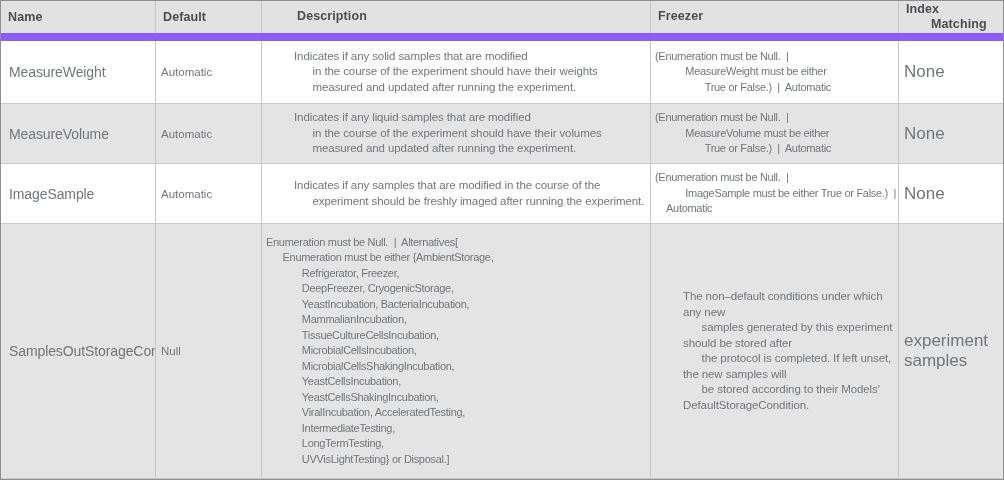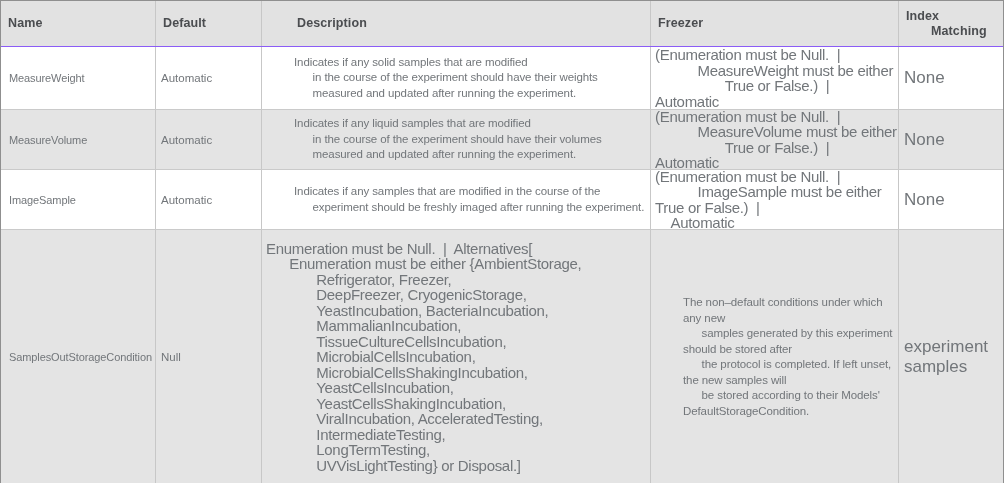--- a/index.html
+++ b/index.html
@@ -19,45 +19,45 @@
     box-sizing:border-box;
     border-right:1px solid #c7c7c7;
     display:flex;
     align-items:center;
     overflow:hidden;
   }
   .cell:last-child{border-right:none;}
   .cell span{white-space:pre-wrap;display:block;}
 
   .row.header{
-    height:46px;
+    height:40px;
     background:#e2e2e2;
-    border-bottom:1px solid #8b5cf6;
+    border-bottom:8px solid #8b5cf6;
     color:#4b4d50;
     font-weight:bold;
     font-size:12.5px;
     line-height:15px;
   }
   .row.header .cell{padding-left:7px;}
 
   .row.body{
     color:#72767a;
     border-bottom:1px solid #cacaca;
     background:#ffffff;
   }
   .row.alt{background:#e4e4e4;}
   .r0{height:63px;}
   .r1{height:60px;}
   .r2{height:60px;}
   .r3{height:255px;border-bottom:none;}
 
-  .c-name{font-size:11px;letter-spacing:-0.1px;padding-left:8px;}
+  .c-name{font-size:14px;letter-spacing:-0.1px;padding-left:8px;}
   .c-default{font-size:11.5px;padding-left:5px;}
   .c-desc{font-size:11.5px;letter-spacing:-0.1px;line-height:15.5px;padding-left:4px;margin-left:28px;}
-  .c-pattern{font-size:15px;letter-spacing:-0.3px;line-height:15.5px;padding-left:4px;}
+  .c-pattern{font-size:11px;letter-spacing:-0.3px;line-height:15.5px;padding-left:4px;}
   .c-index{font-size:17px;padding-left:5px;}
 
   .row.header .c-name,.row.header .c-default,.row.header .c-desc,
   .row.header .c-pattern,.row.header .c-index{
     font-size:12.5px;letter-spacing:0.1px;padding-left:7px;
   }
 </style>
 </head>
 <body>
 

